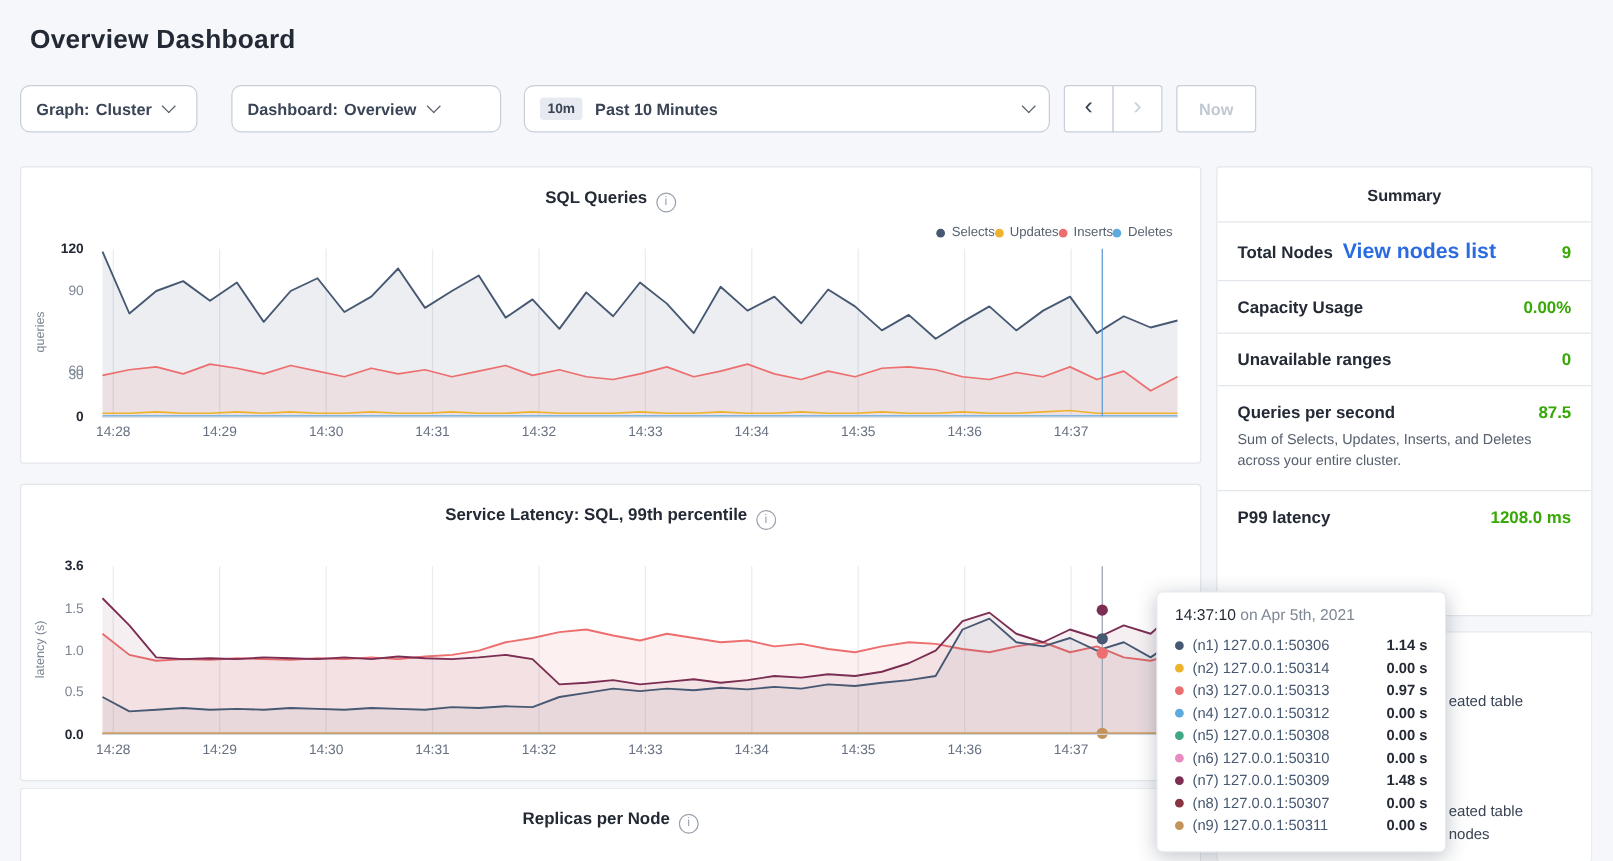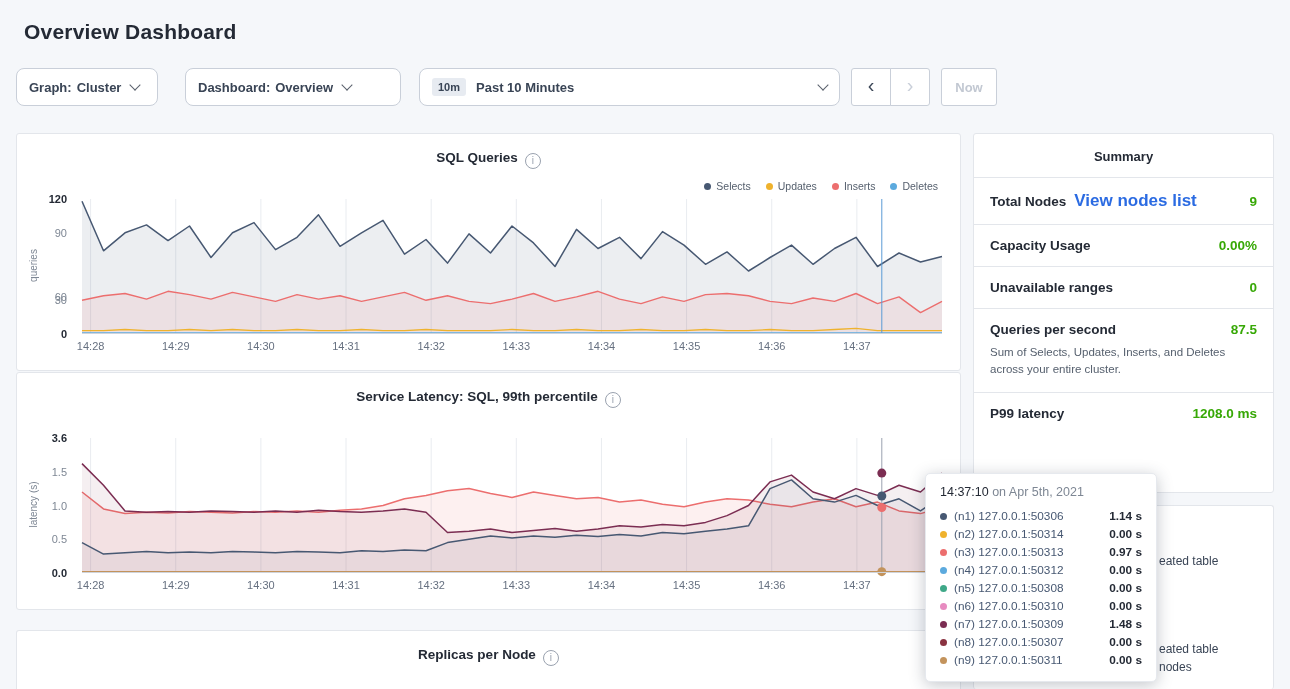--- a/index.html
+++ b/index.html
@@ -15,32 +15,32 @@
   #dd-dashboard{left:185px;width:216px;}
   #dd-time{left:419px;width:421px;}
   #dd-time .chev{margin-left:auto;}
   .dd .lbl{margin-right:5px;}
   .badge{background:#e7ebf1;color:#394455;font-size:11px;font-weight:700;padding:3px 6px;border-radius:3px;margin-right:10px;flex:none;}
 
   .navbtn{position:absolute;top:68px;height:38px;width:40px;background:#fff;border:1px solid #c9cfd9;border-radius:3px;
           display:flex;align-items:center;justify-content:center;font-size:20px;cursor:pointer;box-sizing:border-box;padding-bottom:3px;}
   #btn-prev{left:851px;color:#394455;border-top-right-radius:0;border-bottom-right-radius:0;}
   #btn-next{left:890px;color:#c9cfd9;border-top-left-radius:0;border-bottom-left-radius:0;}
-  #btn-now{left:941px;width:56px;color:#c2c8d2;font-size:13px;font-weight:700;padding-bottom:0;}
+  #btn-now{left:941px;width:64px;color:#c2c8d2;font-size:13px;font-weight:700;padding-bottom:0;}
 
   .card{position:absolute;background:#fff;border:1px solid #e3e6eb;border-radius:3px;box-sizing:border-box;}
   #chart-card-0{left:16px;top:133px;width:945px;height:238px;}
-  #chart-card-1{left:16px;top:372px;width:945px;height:238px;}
+  #chart-card-1{left:16px;top:387px;width:945px;height:238px;}
   #chart-card-2{left:16px;top:630px;width:945px;height:59px;border-bottom:none;border-bottom-left-radius:0;border-bottom-right-radius:0;}
 
   .chart-title{position:absolute;top:16px;left:0;right:0;text-align:center;font-size:13.5px;font-weight:700;color:#242a35;}
   .info-icon{display:inline-block;width:14px;height:14px;line-height:13px;border:1px solid #9aa2af;border-radius:50%;
              color:#9aa2af;font-size:10px;font-weight:400;text-align:center;margin-left:7px;vertical-align:-2px;cursor:pointer;}
 
-  .legend{position:absolute;top:46px;right:22px;display:flex;gap:15px;font-size:10.5px;color:#56606e;}
+  .legend{position:absolute;top:46px;right:22px;display:flex;font-size:10.5px;color:#56606e;}
   .legend-item{display:flex;align-items:center;}
   .legend-item .dot{width:7px;height:7px;border-radius:50%;display:inline-block;margin-right:5px;}
 
   .ylab{position:absolute;left:-34px;top:126px;width:100px;text-align:center;transform:rotate(-90deg);
         font-size:10px;color:#7e8794;}
   .yticks{position:absolute;left:0;top:65px;width:56px;height:135px;}
   .yticks span{position:absolute;right:6px;font-size:11px;color:#7e8794;}
   .yticks span.edge{color:#242a35;font-weight:700;}
   .plot{position:absolute;left:65px;top:65px;width:860px;height:135px;cursor:crosshair;}
   .xticks{position:absolute;left:65px;top:206px;width:860px;height:14px;font-size:11px;color:#667080;}

